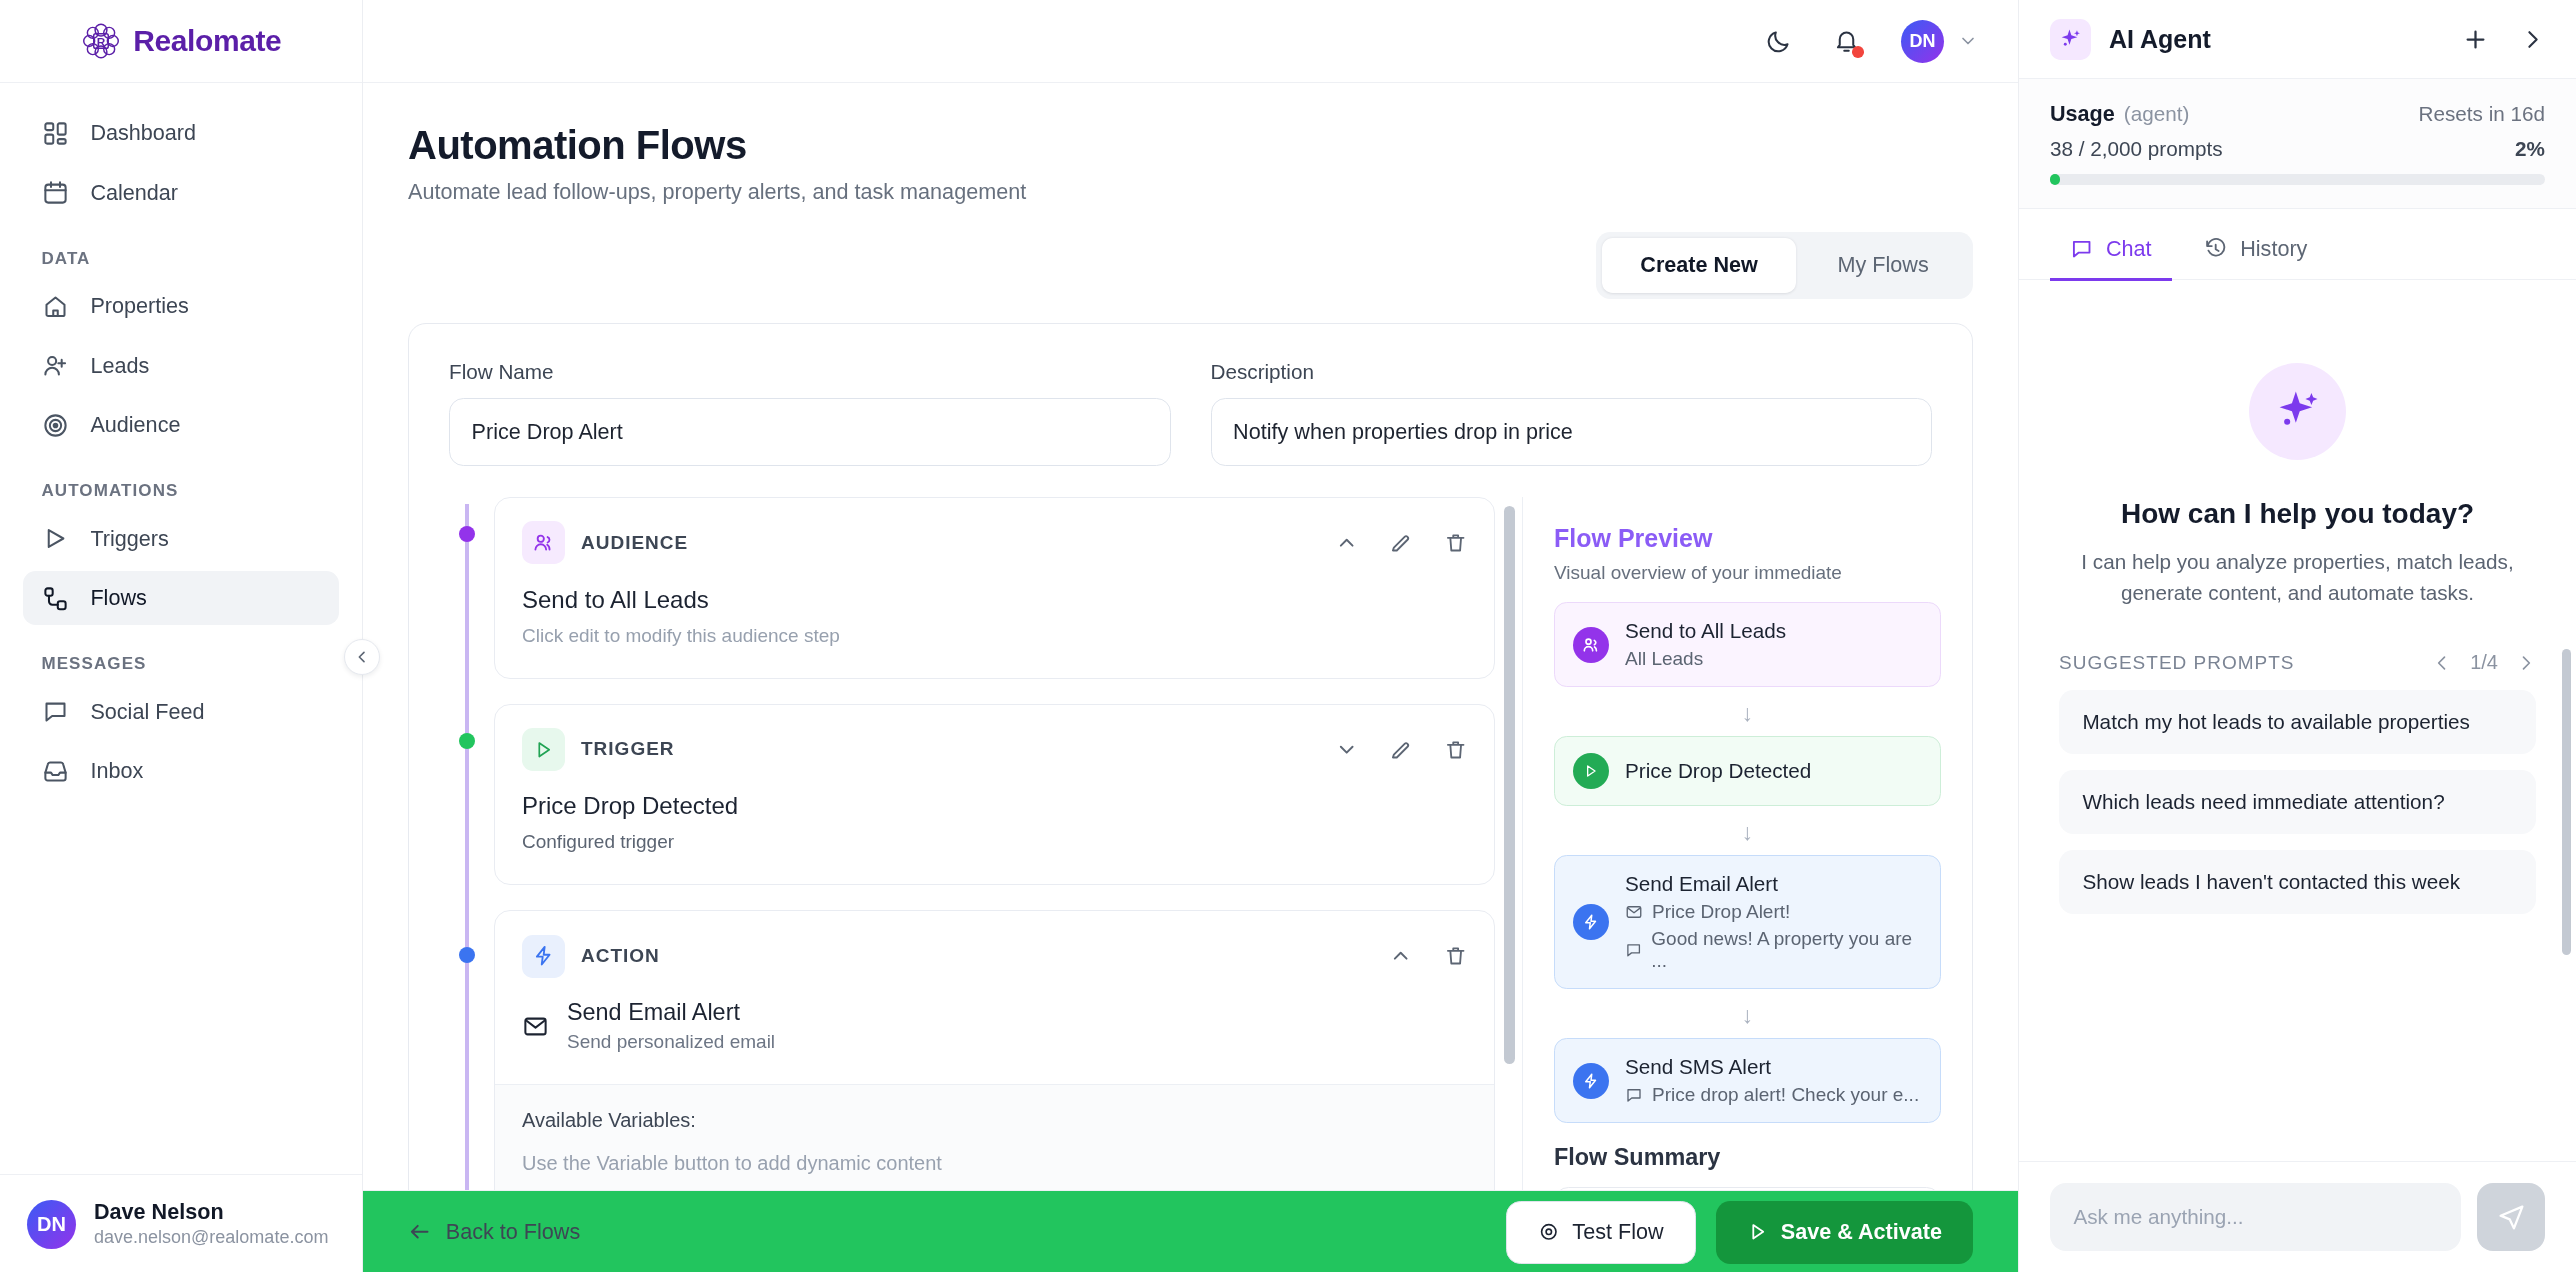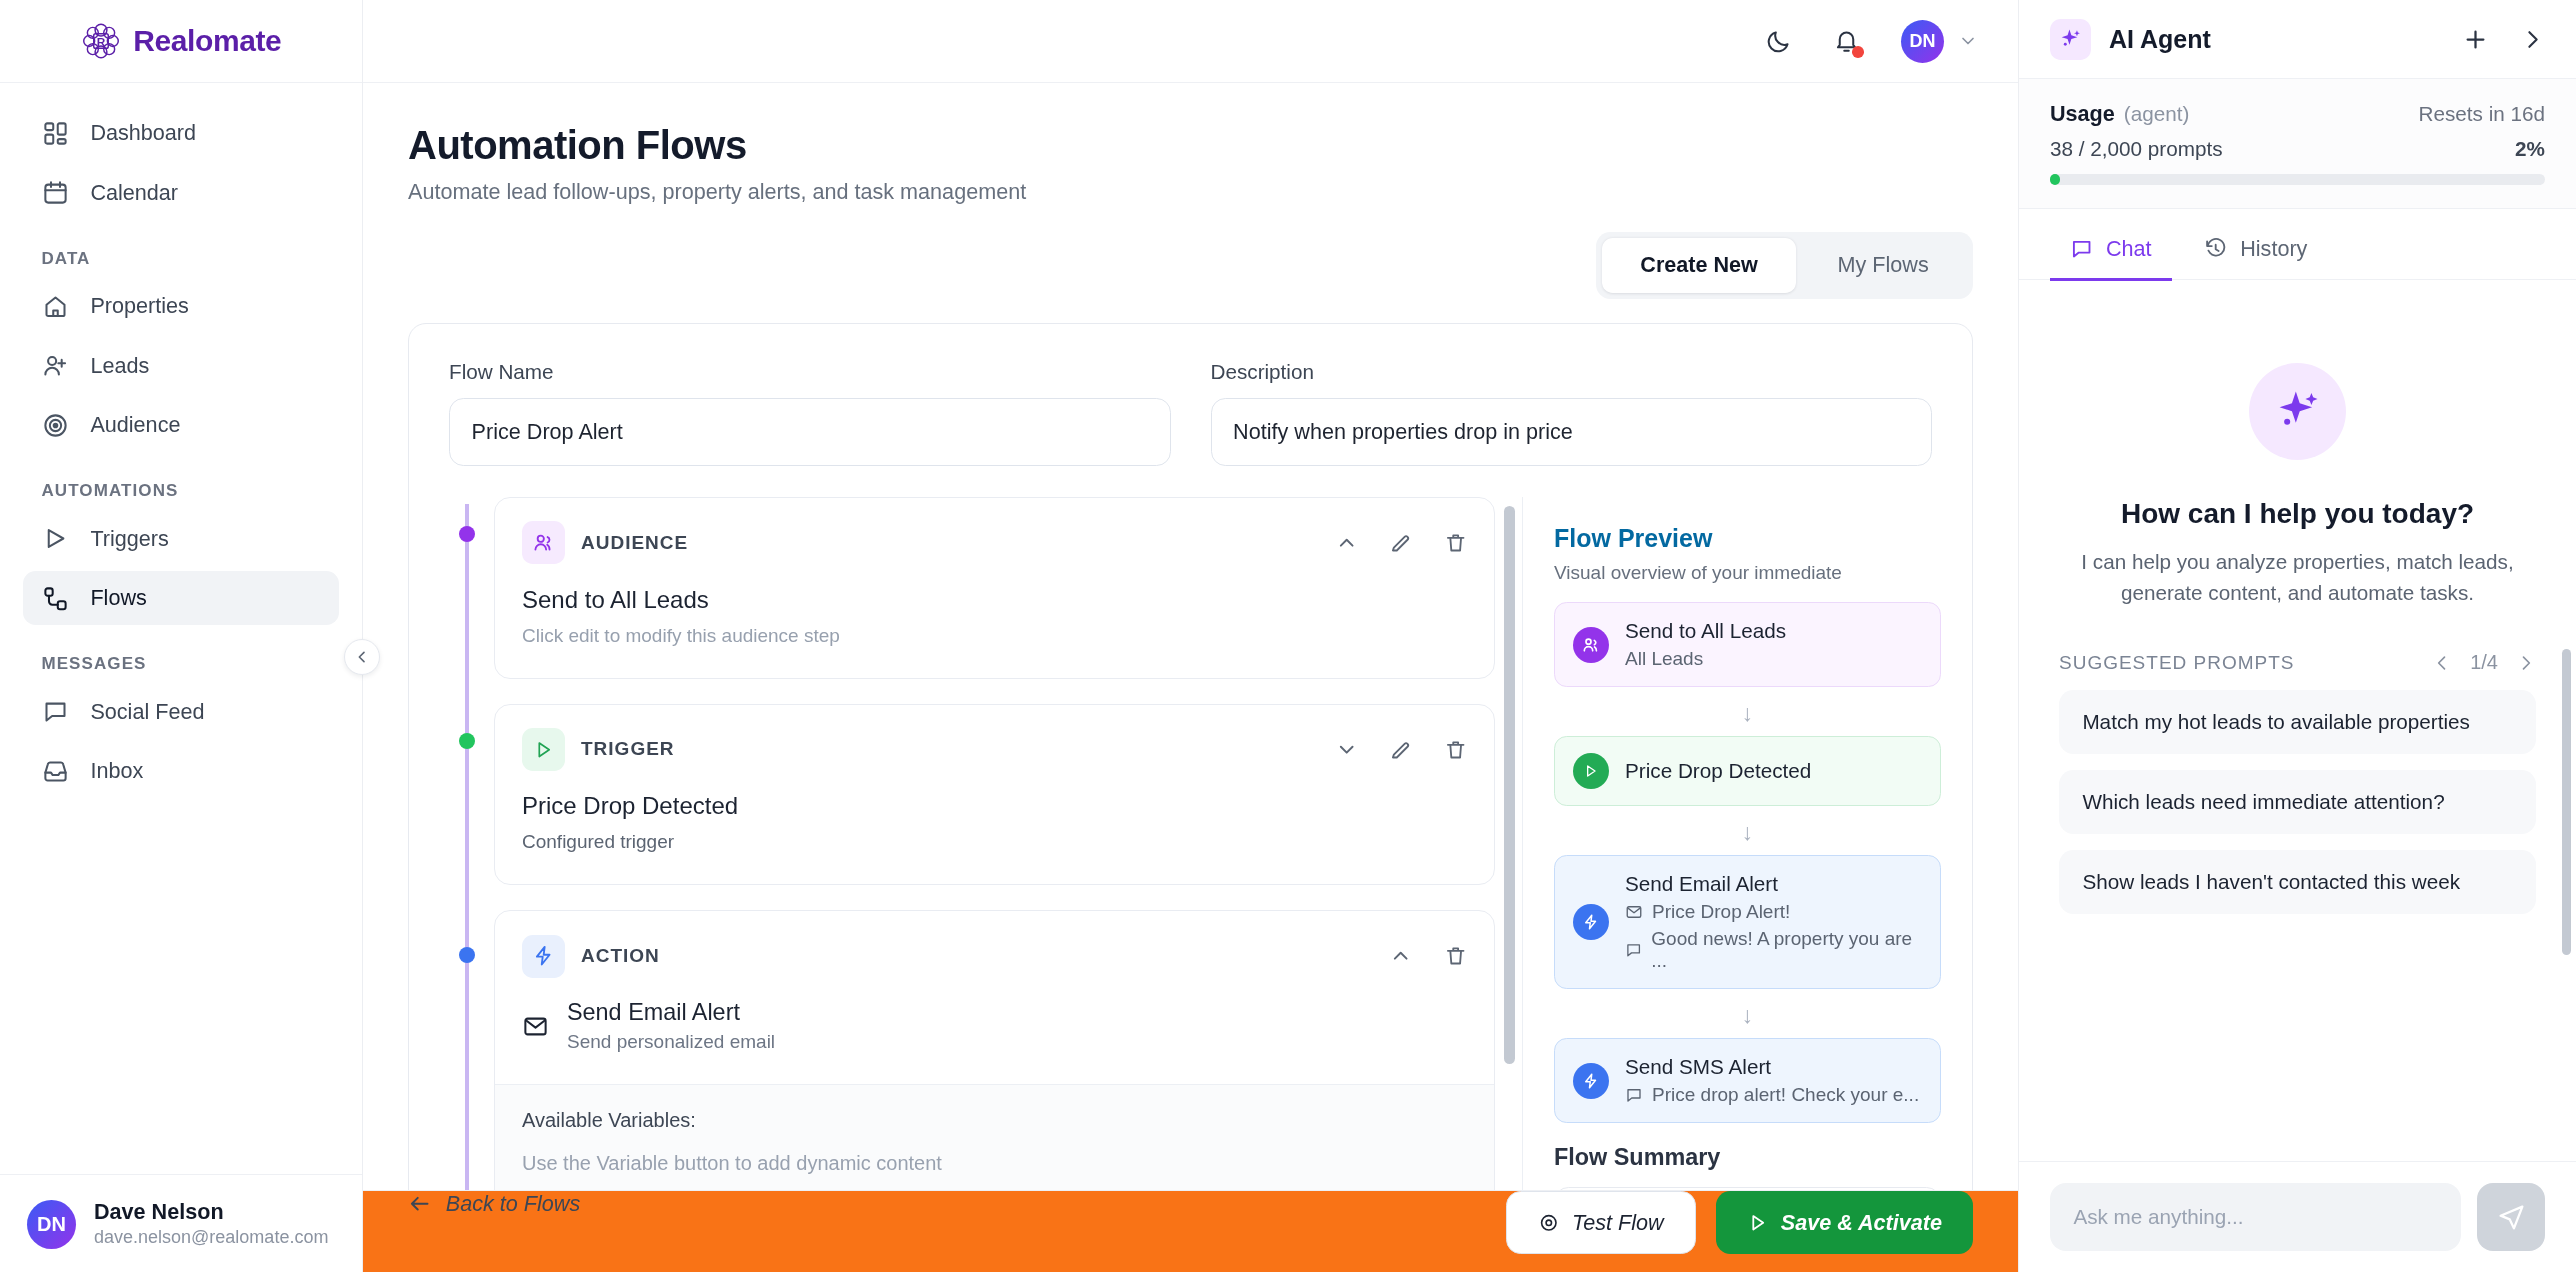--- a/index.html
+++ b/index.html
@@ -166,21 +166,21 @@
   .scrollbar-thumb {
     position: absolute; top: 0; width: 10.8px; height: 558px;
     background: #c3c9d2; border-radius: 7.2px;
   }
 
   
   .preview-col {
     width: 450px; flex: 0 0 450px; border-left: 1.8px solid #eceff4;
     padding: 27px 31px; background: #fff; overflow: hidden;
   }
-  .preview-title { font-size: 25px; font-weight: 700; color: #0369a1; }
+  .preview-title { font-size: 25px; font-weight: 700; color: #8b5cf6; }
   .preview-sub { font-size: 19px; color: #67707e; margin-top: 9px; }
   .pv-node {
     border-radius: 12.6px; padding: 16px 18px; display: flex; align-items: center; gap: 16px;
     margin-top: 18px;
   }
   .pv-node.audience { background: #fbf4ff; border: 1.8px solid #ecd9fb; }
   .pv-node.trigger  { background: #f2fcf5; border: 1.8px solid #cdeed8; }
   .pv-node.action   { background: #eef5fe; border: 1.8px solid #c6dcfa; }
   .pv-ic {
     width: 36px; height: 36px; border-radius: 50%; flex: 0 0 36px;
@@ -194,22 +194,22 @@
   .pv-arrow { text-align: center; color: #aab2bf; font-size: 23.4px; margin-top: 12.6px; }
   .summary-title { font-size: 23.4px; font-weight: 600; color: #2b3342; margin-top: 21px; }
   .summary-card {
     margin-top: 16px; border: 1.8px solid #e7eaf0; border-radius: 14.4px;
     padding: 21.6px 23.4px; display: flex; align-items: center; justify-content: space-between;
   }
 
   
   .footer {
     position: absolute; left: 0; right: 0; bottom: 0; height: 83px;
-    background: #f97316; border-top: 1.8px solid #eef0f4;
-    display: flex; align-items: flex-start; padding: 0 45px; font-style: italic;
+    background: #22c55e; border-top: 1.8px solid #eef0f4;
+    display: flex; align-items: center; padding: 0 45px;
   }
   .back-link { display: flex; align-items: center; gap: 14.4px; font-size: 21.6px; color: #3d4654; cursor: pointer; }
   .footer-right { margin-left: auto; display: flex; gap: 20px; }
   .btn {
     display: flex; align-items: center; gap: 12.6px; border-radius: 14.4px;
     font-size: 21.6px; cursor: pointer; padding: 0 31px; height: 63px;
   }
   .btn.ghost { border: 1.8px solid #dfe4ec; background: #fff; color: #1c2331; }
   .btn.primary { background: #14963c; color: #fff; font-weight: 600; border: 0; }
 

